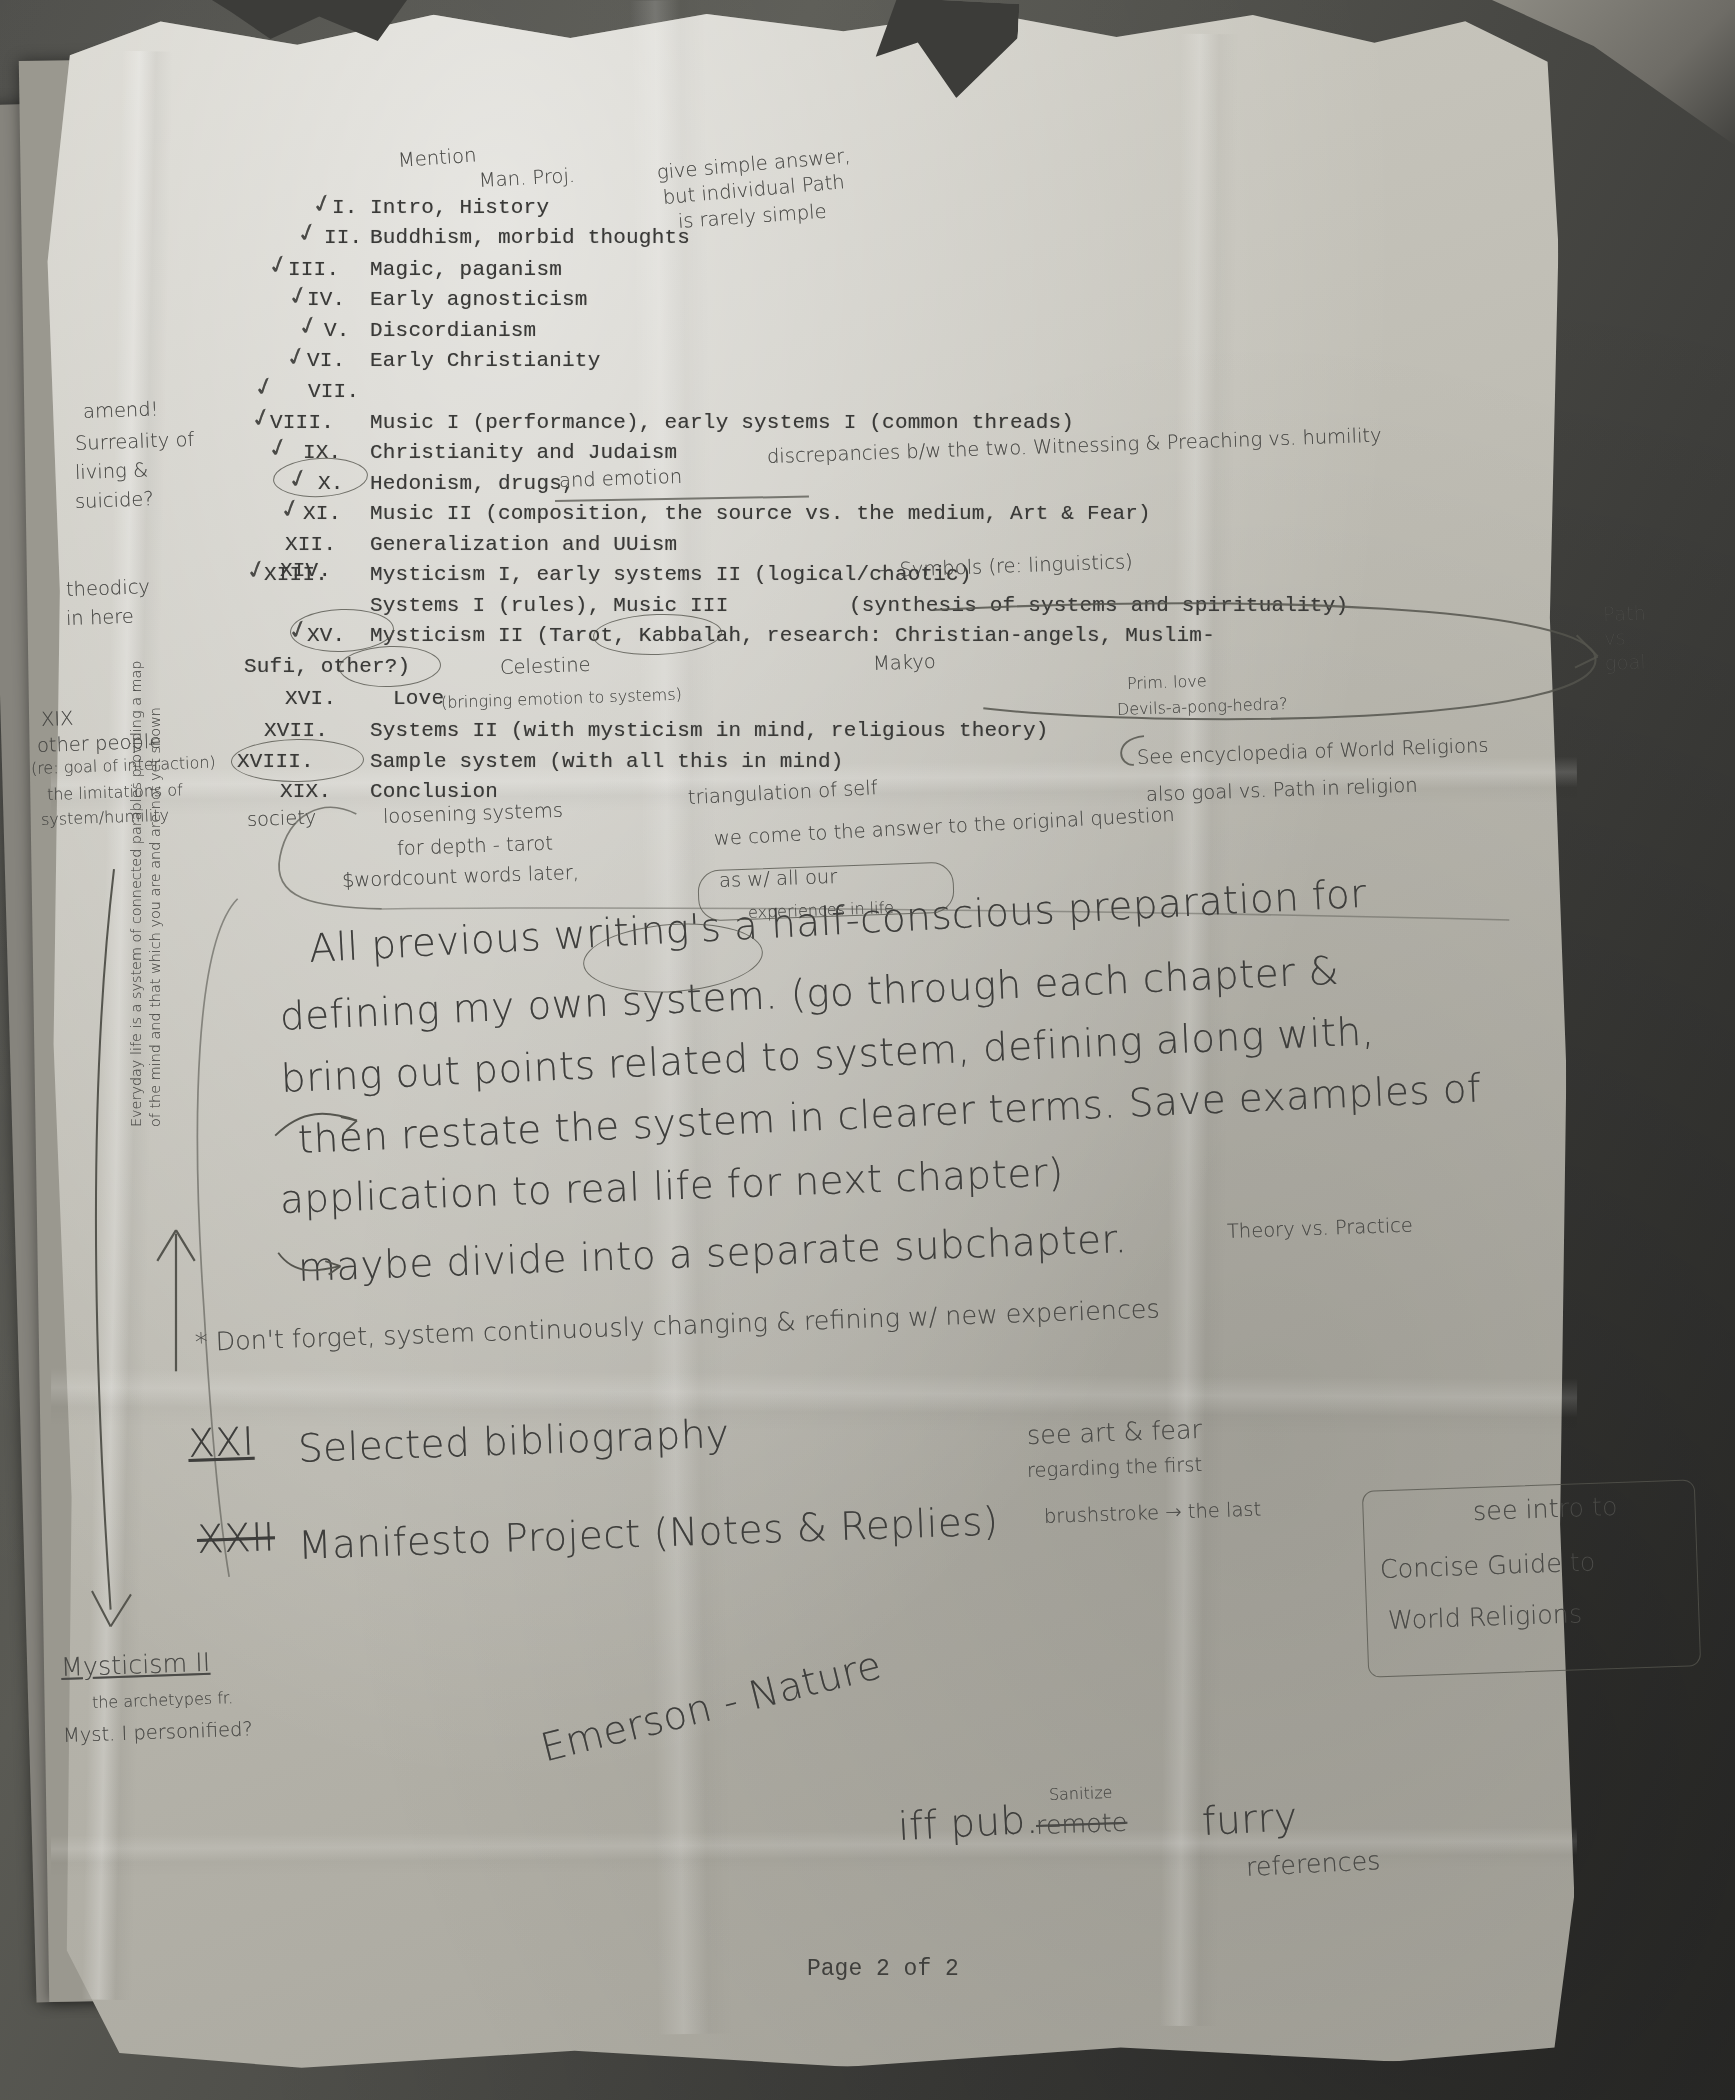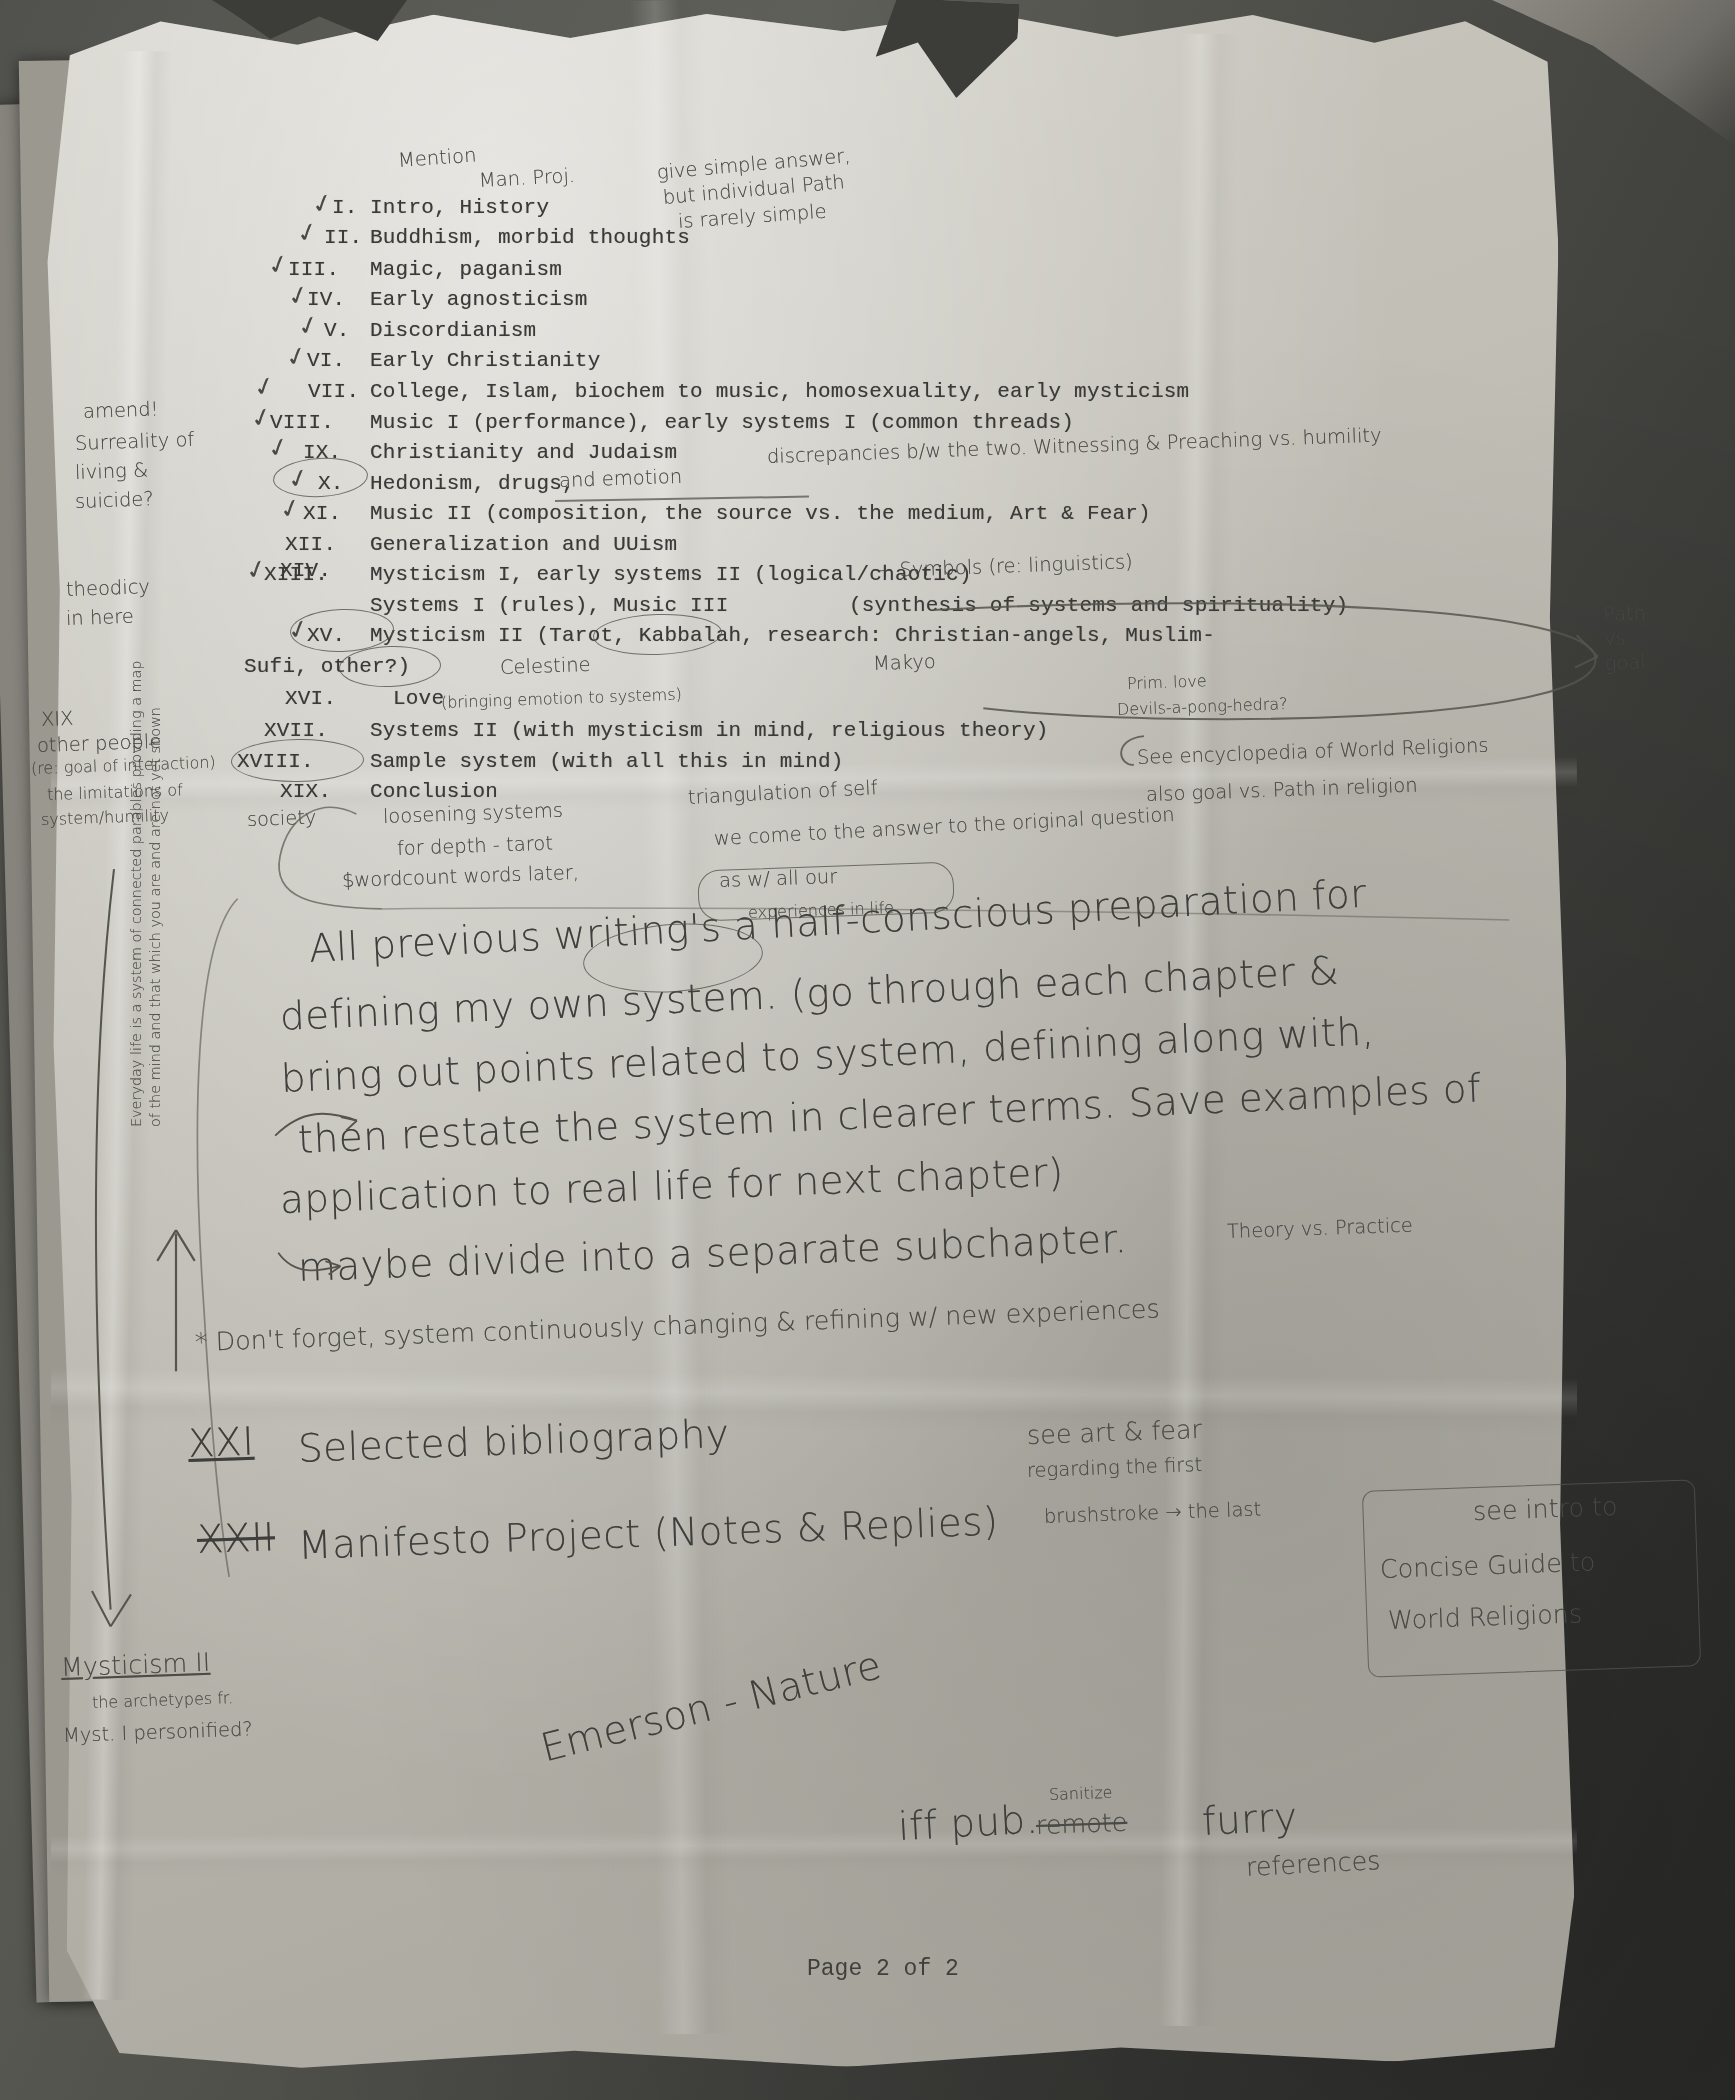--- a/index.html
+++ b/index.html
@@ -192,21 +192,20 @@
   <div class="txt hand med" style="left:298px; top:315px; transform:rotate(-16deg);">✓</div>
   <div class="txt typed" style="left:324px; top:320px;">V.</div>
   <div class="txt typed" style="left:370px; top:320px;">Discordianism</div>
 
   <div class="txt hand med" style="left:286px; top:346px; transform:rotate(-16deg);">✓</div>
   <div class="txt typed" style="left:307px; top:350px;">VI.</div>
   <div class="txt typed" style="left:370px; top:350px;">Early Christianity</div>
 
   <div class="txt hand med" style="left:254px; top:376px; transform:rotate(-16deg);">✓</div>
   <div class="txt typed" style="left:288px; top:381px;margin-left:20px;">VII.</div>
-  <div class="txt typed" style="left:370px; top:381px;">College, Islam, biochem to music, homosexuality, early mysticism</div>
 
   <div class="txt hand med" style="left:251px; top:407px; transform:rotate(-16deg);">✓</div>
   <div class="txt typed" style="left:270px; top:412px;">VIII.</div>
   <div class="txt typed" style="left:370px; top:412px;font-family:Liberation Mono, monospace;">Music I (performance), early systems I (common threads)</div>
 
   <div class="txt hand med" style="left:268px; top:437px; transform:rotate(-16deg);">✓</div>
   <div class="txt typed" style="left:303px; top:442px;font-family:Liberation Mono, monospace;">IX.</div>
   <div class="txt typed" style="left:370px; top:442px;">Christianity and Judaism</div>
 
   <div class="txt hand med" style="left:288px; top:468px; transform:rotate(-16deg);">✓</div>

